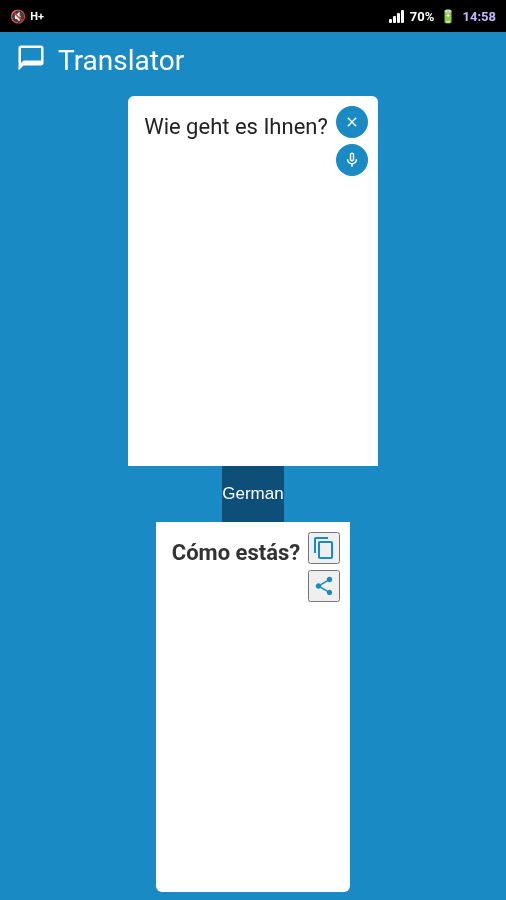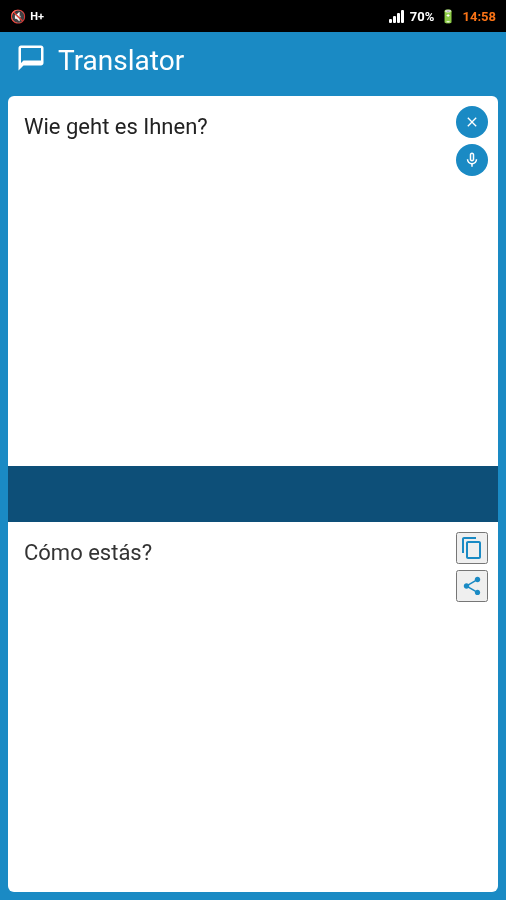--- a/index.html
+++ b/index.html
@@ -30,21 +30,21 @@
       align-items: center;
       gap: 4px;
       margin-right: auto;
     }
     .status-icon {
       color: #fff;
       font-size: 13px;
       font-weight: bold;
     }
     .status-time {
-      color: #f97316;
+      color: #c4b5fd;
       font-size: 13px;
       font-weight: bold;
     }
     .signal-bars {
       display: flex;
       align-items: flex-end;
       gap: 1px;
       height: 14px;
     }
     .signal-bar {
@@ -70,20 +70,21 @@
     }
 
     
     .main-content {
       flex: 1;
       display: flex;
       flex-direction: column;
       padding: 8px;
       gap: 0;
       background: #1a8ac4;
+      align-items: center;
     }
 
     
     .input-section {
       background: #fff;
       border-radius: 6px 6px 0 0;
       position: relative;
       flex: 1;
       display: flex;
       flex-direction: column;
@@ -175,20 +176,21 @@
       flex-direction: column;
       position: relative;
     }
 
     .output-text-area {
       flex: 1;
       padding: 16px 50px 16px 16px;
       font-size: 22px;
       color: #333;
       line-height: 1.4;
+      font-weight: bold;
     }
 
     .copy-btn {
       position: absolute;
       top: 10px;
       right: 10px;
       width: 32px;
       height: 32px;
       display: flex;
       align-items: center;
@@ -257,20 +259,23 @@
       </svg>
     </button>
     <button class="mic-btn">
       <svg width="18" height="18" viewBox="0 0 24 24" fill="white">
         <path d="M12 14c1.66 0 3-1.34 3-3V5c0-1.66-1.34-3-3-3S9 3.34 9 5v6c0 1.66 1.34 3 3 3zm-1-9c0-.55.45-1 1-1s1 .45 1 1v6c0 .55-.45 1-1 1s-1-.45-1-1V5zm6 6c0 2.76-2.24 5-5 5s-5-2.24-5-5H5c0 3.53 2.61 6.43 6 6.92V21h2v-3.08c3.39-.49 6-3.39 6-6.92h-2z"></path>
       </svg>
     </button>
   </div>
 
   <div class="language-bar">
+    <button class="lang-btn">
+      <span>German</span>
+    </button>
   </div>
 
   <div class="output-section">
     <div class="output-text-area">Cómo estás?</div>
     <button class="copy-btn">
       <svg width="24" height="24" viewBox="0 0 24 24" fill="#1a8ac4">
         <path d="M16 1H4c-1.1 0-2 .9-2 2v14h2V3h12V1zm3 4H8c-1.1 0-2 .9-2 2v14c0 1.1.9 2 2 2h11c1.1 0 2-.9 2-2V7c0-1.1-.9-2-2-2zm0 16H8V7h11v14z"></path>
       </svg>
     </button>
     <button class="share-btn">

